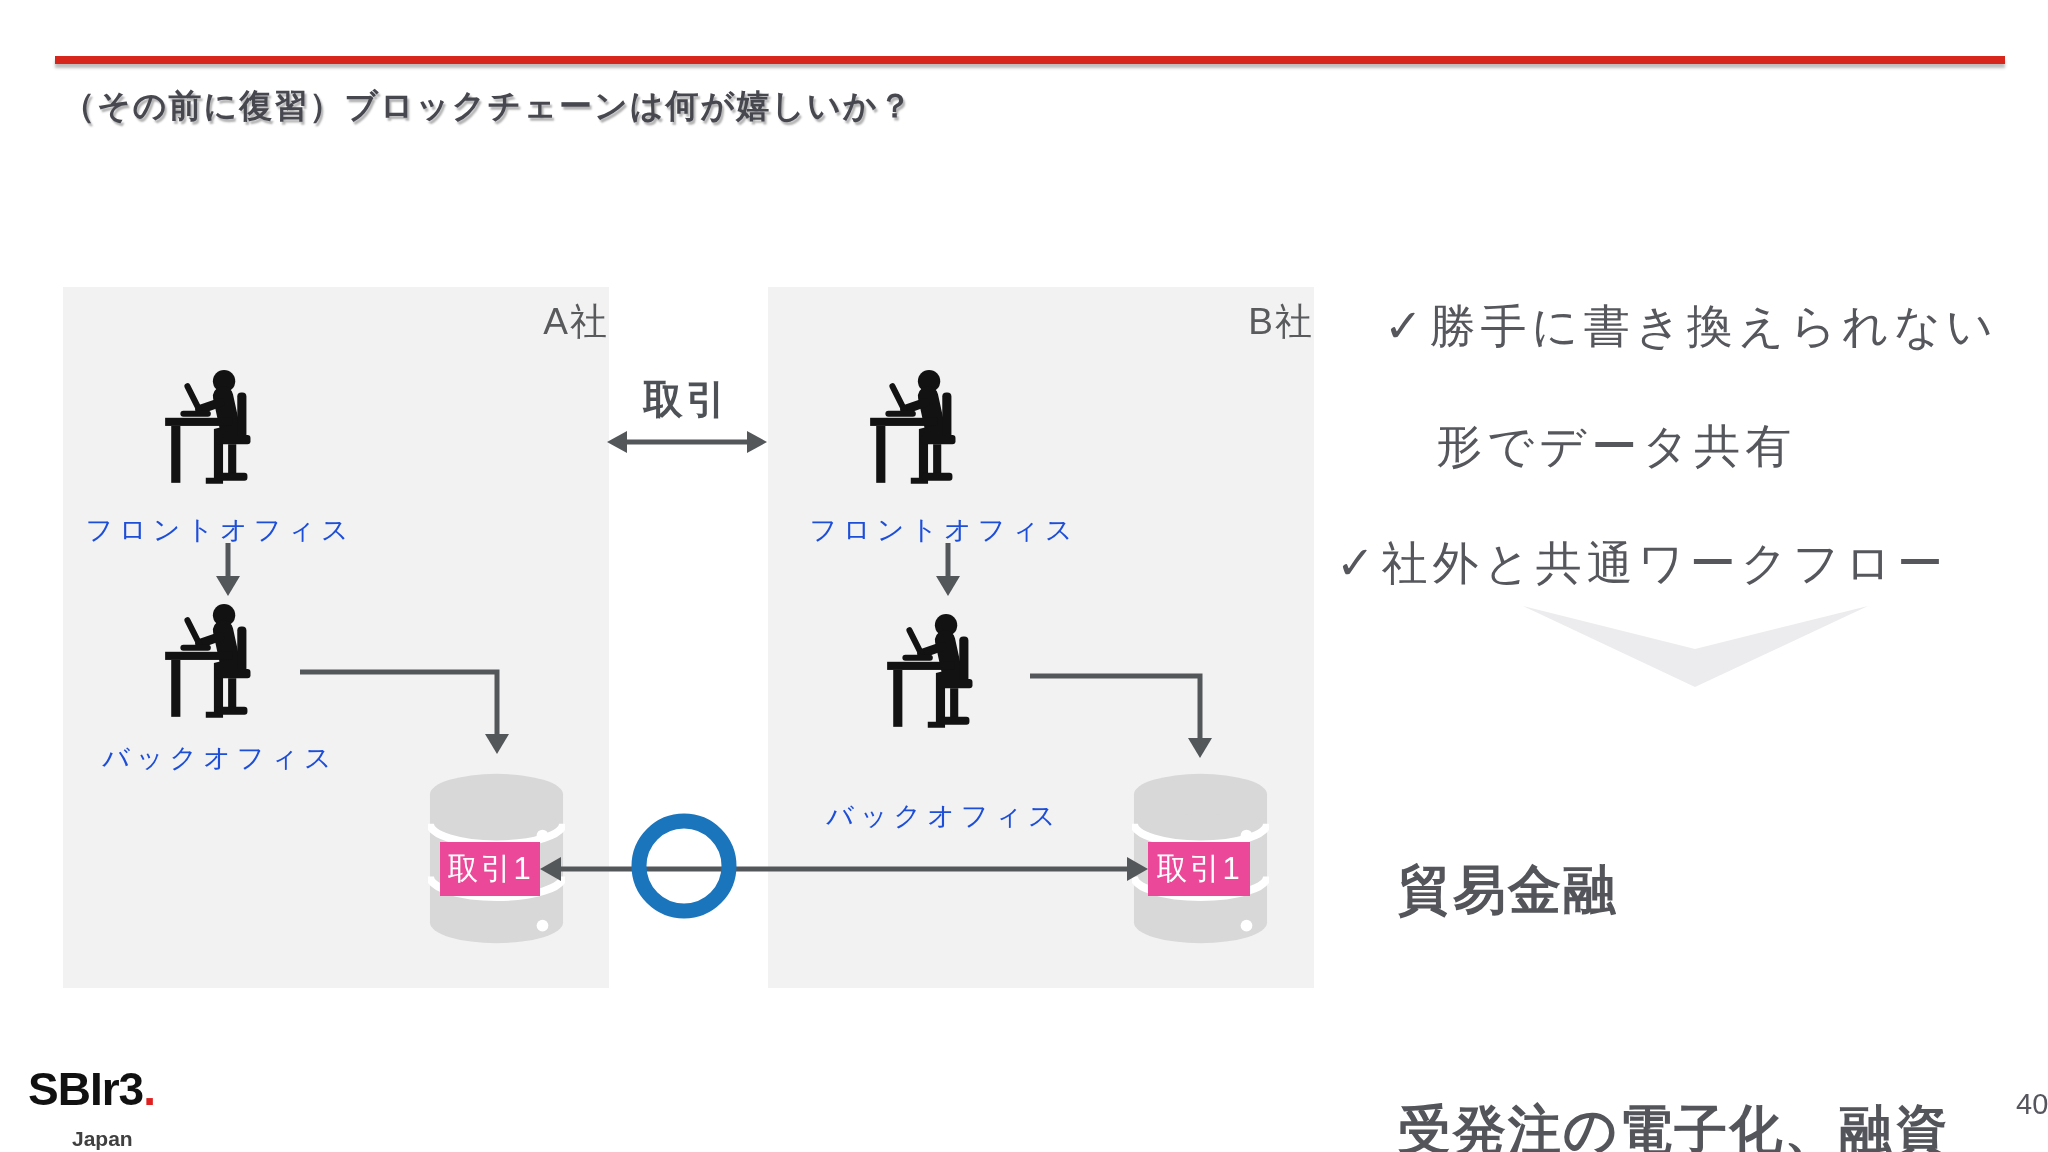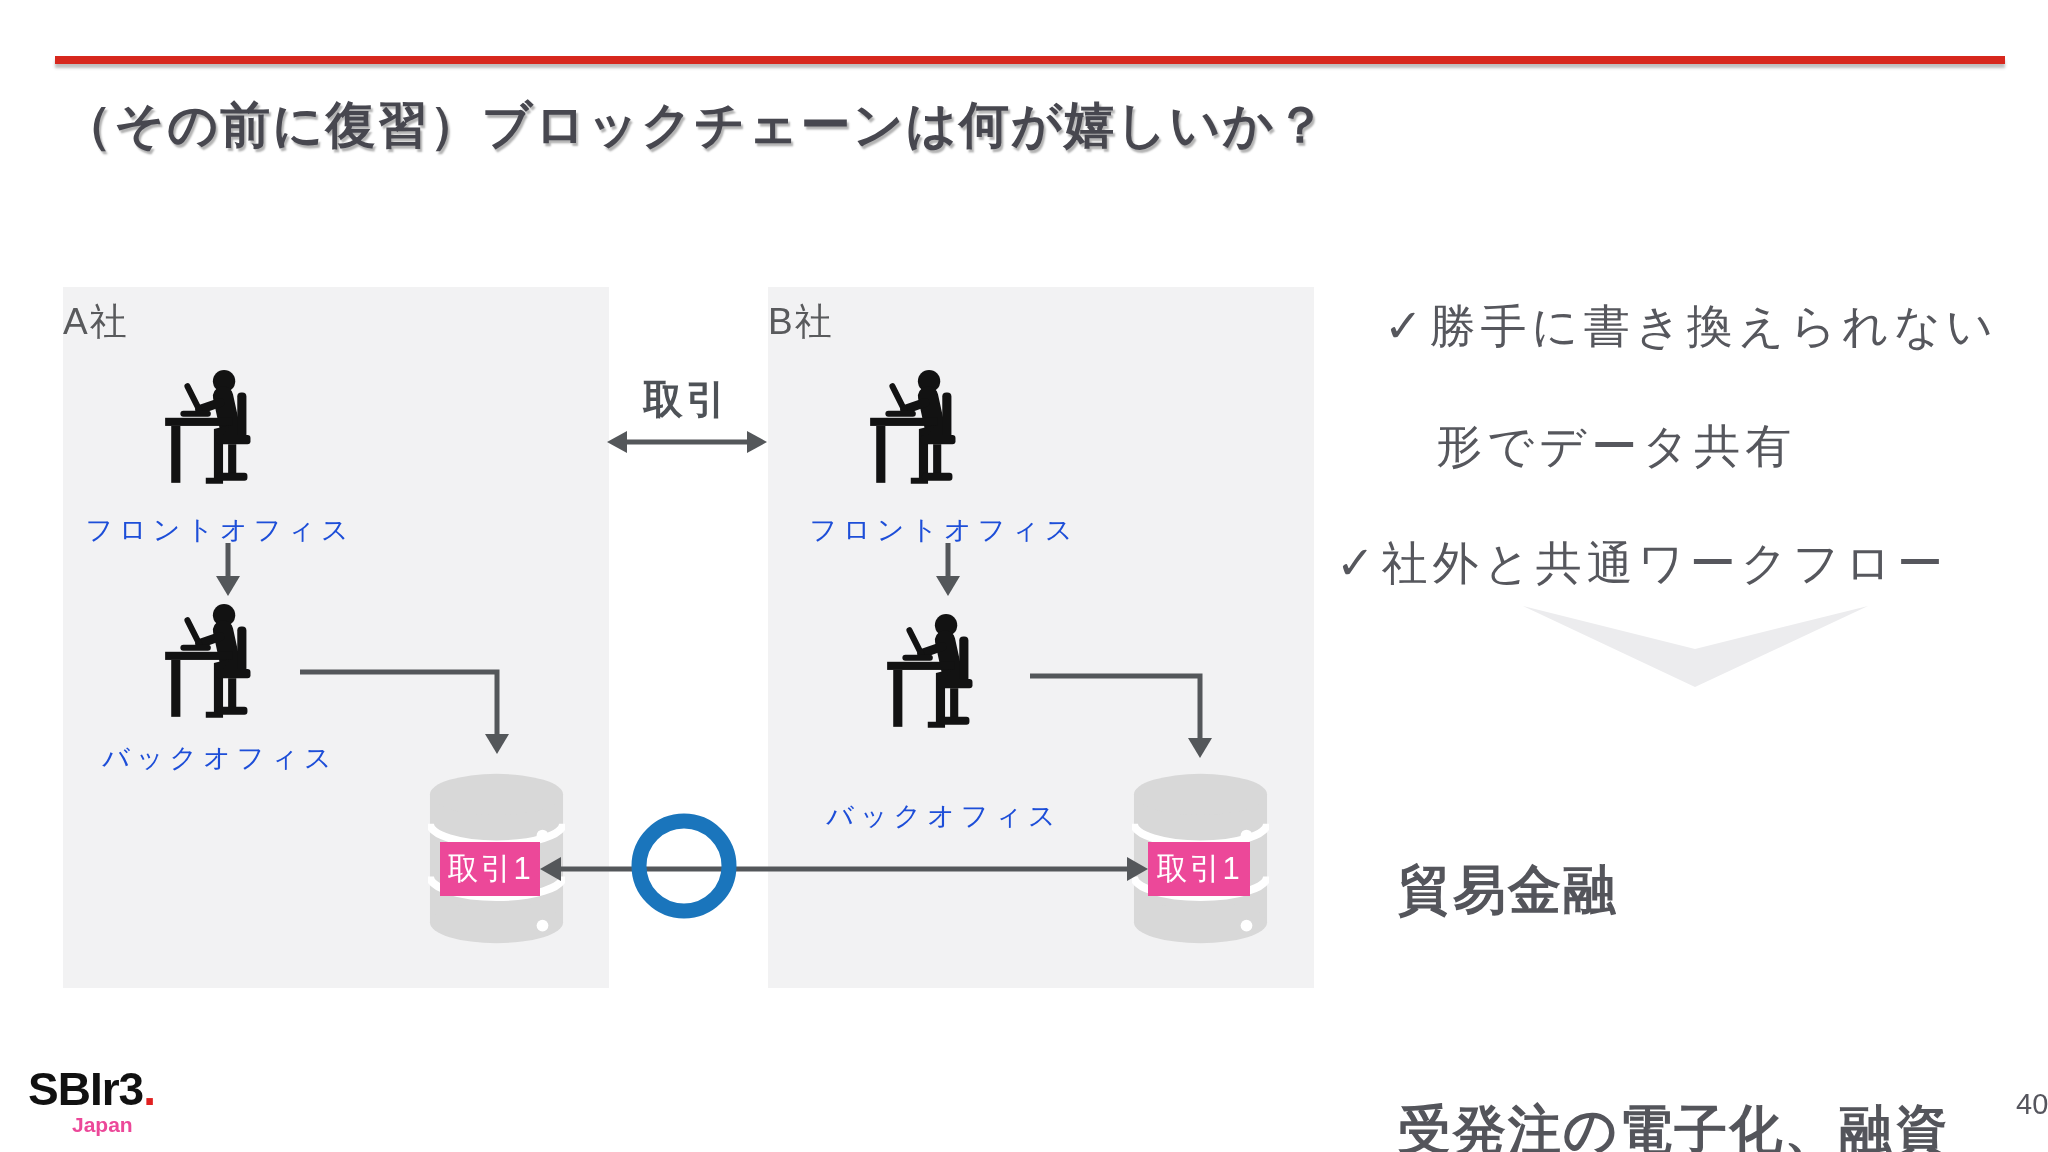--- a/index.html
+++ b/index.html
@@ -5,43 +5,43 @@
   html,body{margin:0;padding:0;background:#fff;}
   .slide{
     position:relative;width:2048px;height:1152px;overflow:hidden;
     background:#ffffff;font-family:"Liberation Sans","DejaVu Sans",sans-serif;
     color:#58595b;
   }
   .abs{position:absolute;}
   
   .red-rule{left:55px;top:56px;width:1950px;height:8px;background:#d7271d;
     box-shadow:0 4px 3px rgba(110,110,110,.45);}
-  .title{left:62px;top:92px;width:1500px;font-size:50px;font-weight:bold;
+  .title{left:62px;top:84px;width:1500px;font-size:33px;font-weight:bold;
     color:#47474f;letter-spacing:2px;text-shadow:2px 3px 2px rgba(0,0,0,.3);margin:0;}
   
   .co-box{top:287px;width:546px;height:701px;background:#f2f2f3;}
-  .co-name{top:297px;width:546px;text-align:left;font-size:37px;color:#595a5c;letter-spacing:2px;}
+  .co-name{top:297px;width:546px;text-align:right;font-size:37px;color:#595a5c;letter-spacing:2px;}
   .office-label{width:280px;text-align:center;font-size:27px;letter-spacing:6px;color:#1d4ed8;}
   .person{width:124px;height:126px;}
   .db{width:137px;height:173px;}
   .tx-label{height:54px;background:#ec4899;color:#ffffff;display:flex;
     align-items:center;justify-content:center;font-size:31px;letter-spacing:2px;}
   .mid-label{left:606px;top:372px;width:160px;text-align:center;font-size:40px;
     font-weight:600;color:#4e5257;letter-spacing:3px;}
   
   .benefit{font-size:46px;color:#56575d;letter-spacing:5px;white-space:pre;}
   .check{margin-right:2px;}
   .use-cases{left:1398px;top:690px;width:640px;font-size:53px;font-weight:600;
     color:#54555b;letter-spacing:2px;line-height:80px;white-space:pre;}
   
   .logo{left:28px;top:1066px;width:160px;line-height:1;}
   .logo-main{font-size:46px;font-weight:800;color:#111;letter-spacing:-1px;}
   .logo-r3{font-weight:800;}
   .logo-dot{color:#e02020;}
-  .logo-japan{display:block;margin-top:2px;padding-left:44px;font-size:21px;font-weight:bold;color:#ec4899;}
+  .logo-japan{display:block;margin-top:16px;padding-left:44px;font-size:21px;font-weight:bold;color:#404040;}
   .confidential{left:197px;top:1095px;font-size:24px;font-style:italic;color:#58585a;white-space:pre;}
   .page-num{left:1972px;top:1088px;font-size:29px;color:#55555d;margin-left:44px;}
   svg{display:block;}
   .overlay{left:0;top:0;pointer-events:none;}
 </style>
 </head>
 <body>
 
 <div class="slide">
 

